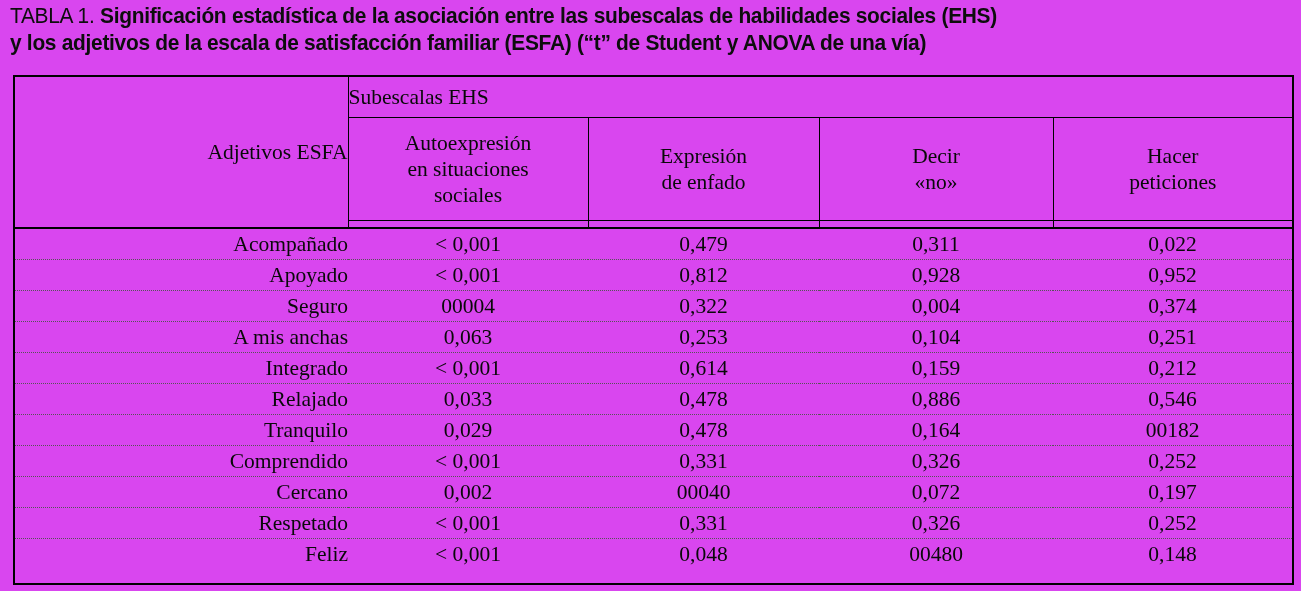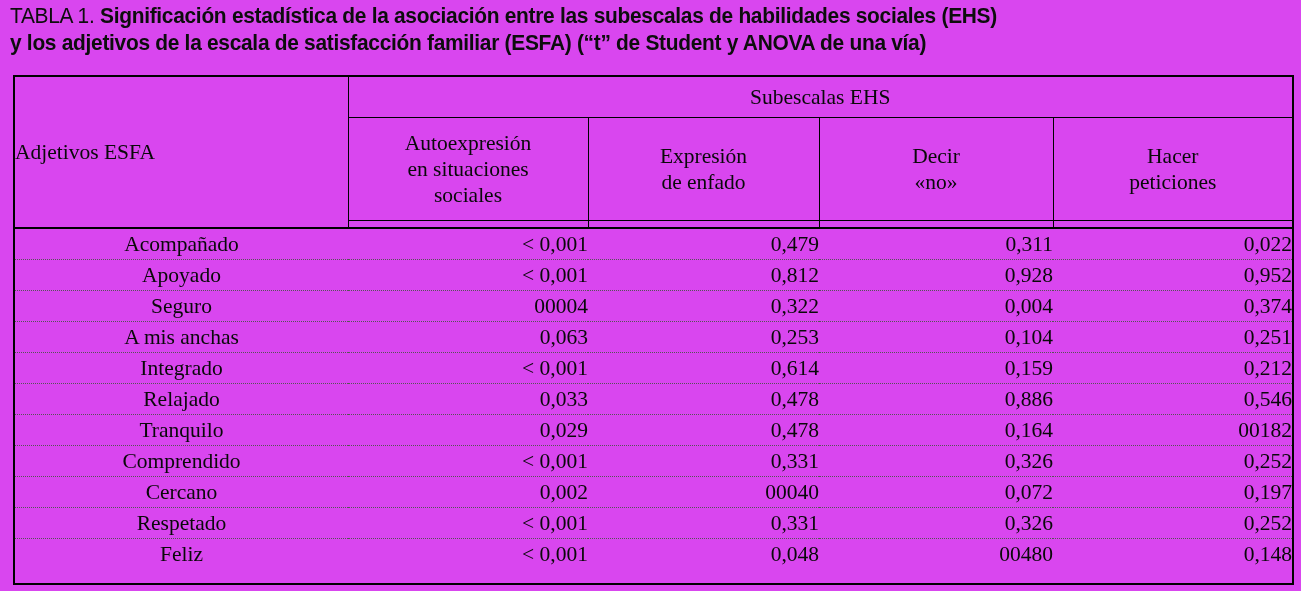--- a/index.html
+++ b/index.html
@@ -17,36 +17,36 @@
     white-space:nowrap;
   }
   .title .prefix { font-weight:400; }
   table.stats {
     position:absolute; left:13px; top:75px; width:1279px;
     border-collapse:collapse; table-layout:fixed;
     border:2px solid #000;
     font-size:21.5px; color:#090909;
   }
   table.stats th, table.stats td { padding:0; font-weight:normal; }
-  .corner { text-align:left; vertical-align:middle; }
+  .corner { text-align:right; vertical-align:middle; }
   .group {
-    height:40px; text-align:center; vertical-align:middle;
+    height:40px; text-align:left; vertical-align:middle;
     border-left:1px solid #000; border-bottom:1px solid #000;border-radius:16px;
   }
   .subhead {
     height:102px; text-align:center; vertical-align:middle;
     border-left:1px solid #000;
     white-space:pre-line; line-height:26px;
   }
   .gap-row td { height:6px; border-left:1px solid #000; border-top:1px solid #000; }
   #body-rows td { height:30px; vertical-align:middle; border-bottom:1px dotted #555; }
   #body-rows tr:first-child td { border-top:2px solid #000; }
   #body-rows tr:last-child td { border-bottom:none; }
-  .rowlabel { text-align:center; padding-left:16px;margin-top:16px; }
-  .val { text-align:right; }
+  .rowlabel { text-align:right; padding-left:16px;margin-top:16px; }
+  .val { text-align:center; }
   .padrow td { height:14px; }
 </style>
 </head>
 <body>
 
 <div class="page">
 
   <div class="title">
     <div><span class="prefix">TABLA 1.</span> <span>Significación estadística de la asociación entre las subescalas de habilidades sociales (EHS)</span></div>
     <div>y los adjetivos de la escala de satisfacción familiar (ESFA) (“t” de Student y ANOVA de una vía)</div>

